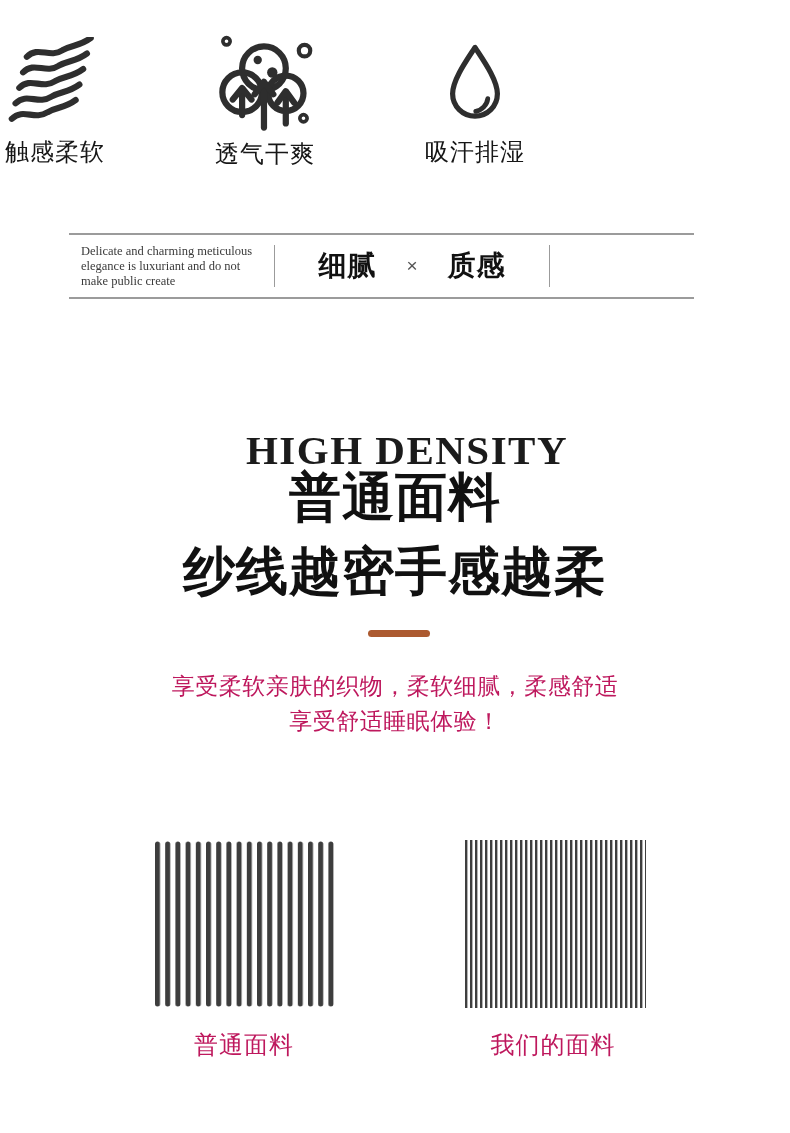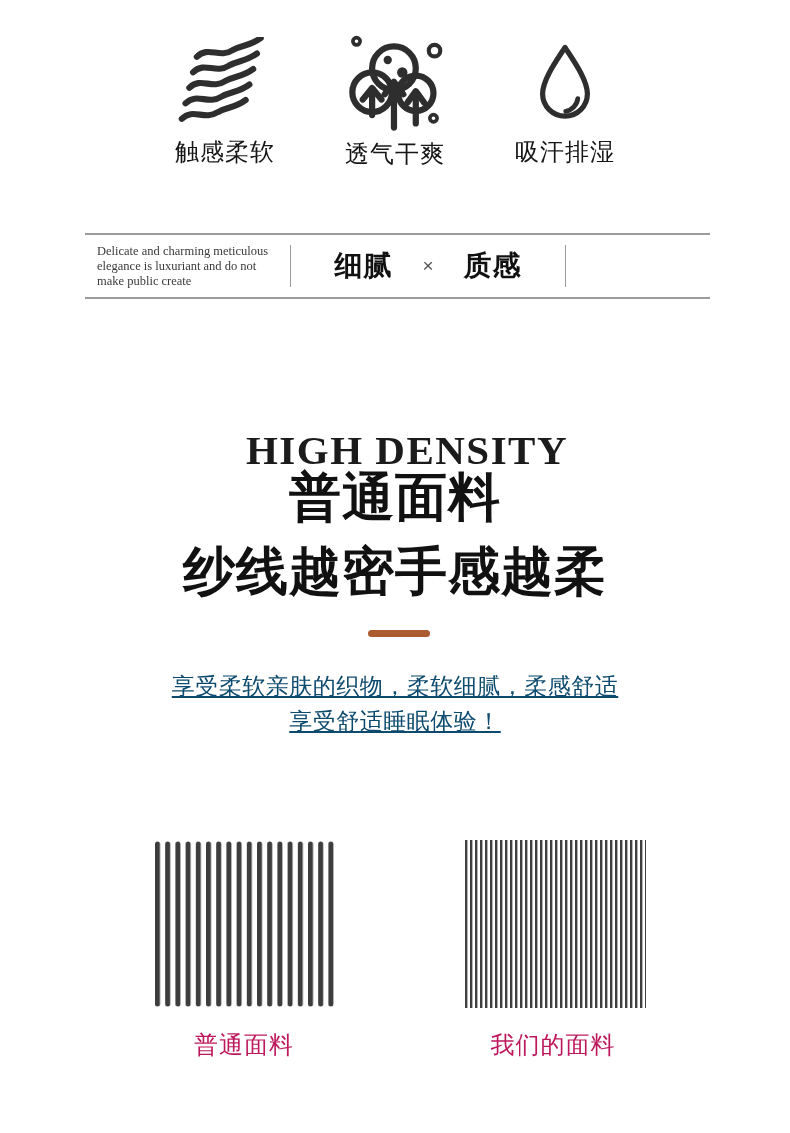--- a/index.html
+++ b/index.html
@@ -4,31 +4,31 @@
 <style>
   html,body{margin:0;padding:0;background:#fff;}
   .page{
     position:relative;width:790px;height:1133px;margin:0 auto;
     background:#fff;overflow:hidden;
     font-family:"Liberation Sans",sans-serif;color:#1c1c1c;
   }
   
   .features{
     position:absolute;top:36px;left:0;width:790px;height:132px;
-    display:flex;justify-content:center;gap:60px;
+    display:flex;gap:100px;
   }
   .feature{width:110px;display:flex;flex-direction:column;align-items:center;}
   .icon-box{height:100px;display:flex;align-items:center;justify-content:center;}
   .feature-label{
     margin-top:2px;font-size:24px;letter-spacing:1px;color:#161616;
     white-space:nowrap;font-weight:500;
   }
   
   .band{
-    position:absolute;top:233px;left:85px;width:625px;height:62px;
+    position:absolute;top:233px;left:69px;width:625px;height:62px;
     border-top:2px solid var(--line,#9b9b9b);
     border-bottom:2px solid var(--line,#9b9b9b);
     display:flex;align-items:center;
   }
   .band-left{
     width:205px;box-sizing:border-box;padding-left:12px;
     font-family:"Liberation Serif",serif;font-size:12.5px;line-height:15px;color:#3a3a3a;
   }
   .band-left span{display:block;white-space:nowrap;}
   .band-divider{width:1px;height:42px;background:#9b9b9b;flex:none;}
@@ -53,21 +53,21 @@
     font-weight:bold;color:#111;white-space:nowrap;
   }
   .cn-title.line1{top:463px;font-size:52px;letter-spacing:1px;}
   .cn-title.line2{top:537px;font-size:52px;letter-spacing:1px;text-align:center;}
   .accent-divider{
     position:absolute;top:630px;left:368px;width:62px;height:7px;
     border-radius:3.5px;background:var(--accent,#ac5a30);
   }
   .desc{
     position:absolute;left:0;width:790px;margin:0;text-align:center;
-    font-size:23px;color:#0c4a6e;letter-spacing:0.5px;white-space:nowrap;text-decoration:underline;
+    font-size:23px;color:#be185d;letter-spacing:0.5px;white-space:nowrap;
   }
   .desc.line1{top:671px;}
   .desc.line2{top:706px;}
   
   .stripes{position:absolute;}
   .stripes.left{top:841px;left:155px;}
   .stripes.right{top:840px;left:465px;}
   .weave-label{
     position:absolute;top:1029px;margin:0;font-size:24px;color:#be185d;
     letter-spacing:1px;white-space:nowrap;transform:translateX(-50%);

